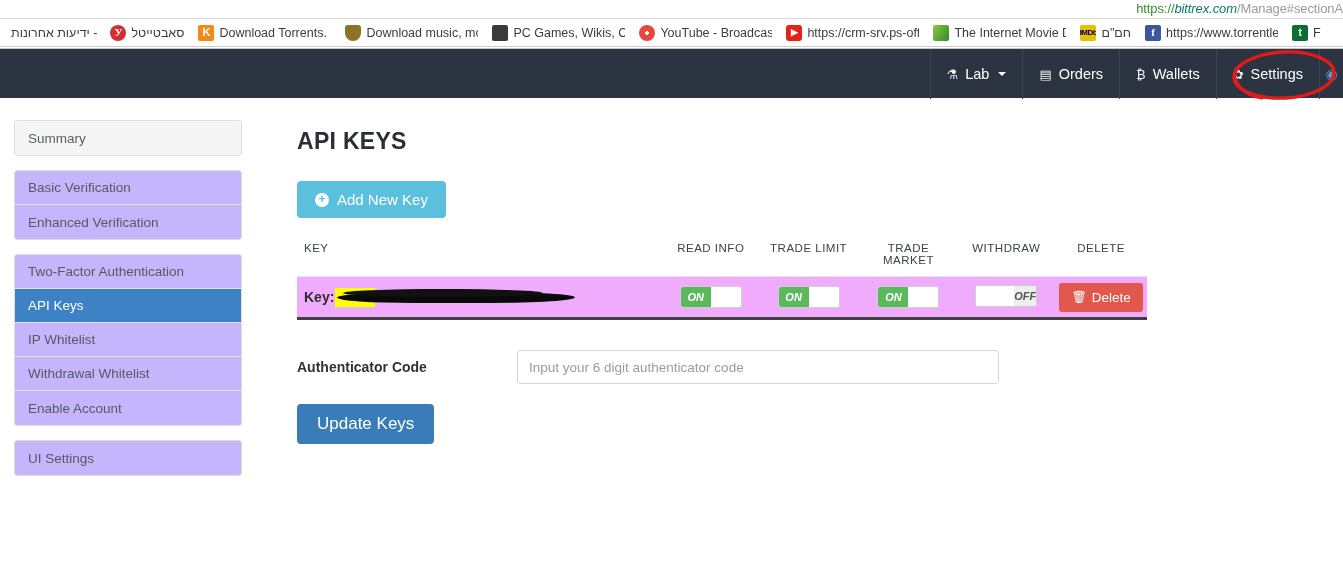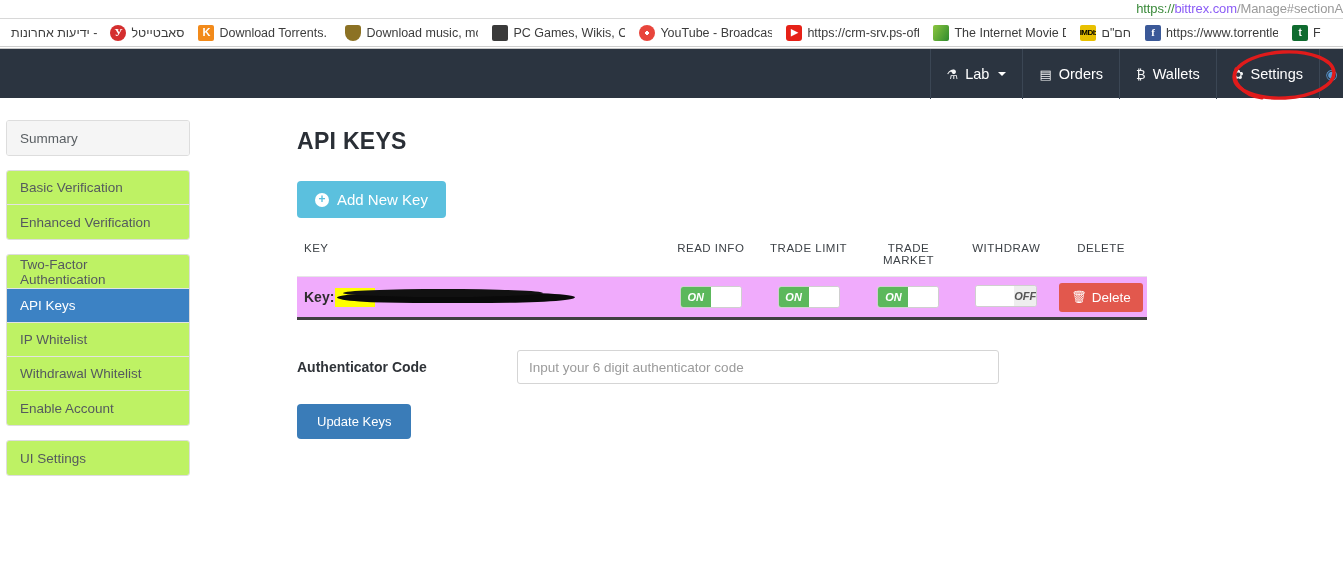--- a/index.html
+++ b/index.html
@@ -21,21 +21,21 @@
     position: relative;
   }
   #status-url {
     position: absolute; right: 0; top: 0;
     font-size: 13px;
     line-height: 18px;
     white-space: nowrap;
     letter-spacing: -0.1px;
   }
   #status-url .sch { color: #3a8a3a; }
-  #status-url .host { color: #8b5cf6; }
+  #status-url .host { color: #0f766e; font-style: italic; }
   #status-url .path { color: #9a9a9a; }
 
   #bookmark-bar {
     height: 29px;
     background: #ffffff;
     border-top: 1px solid #d8d8d8;
     border-bottom: 1px solid #cfcfcf;
     display: flex;
     align-items: center;
     overflow: hidden;
@@ -126,38 +126,38 @@
   #settings-annotation {
     position: absolute;
     left: 1228px; top: 47px;
     width: 116px; height: 56px;
     pointer-events: none;
   }
 
   
   #sidebar {
     position: absolute;
-    left: 6px; top: 120px;
-    width: 184px;
+    left: 14px; top: 120px;
+    width: 228px;
   }
   .side-group {
     border: 1px solid #dddddd;
     border-radius: 3px;
     background: #ffffff;
     margin-bottom: 14px;
     overflow: hidden;
   }
   .side-item {
     height: 34px;
     display: flex; align-items: center;
     padding: 0 13px;
     font-size: 13.5px;
     color: #555a5e;
     border-bottom: 1px solid #e3e3e3;
-    background: #bef264;
+    background: #c4b5fd;
   }
   .side-item:last-child { border-bottom: none; }
   .side-item.muted { background: #f5f5f5; color: #5a5f63; }
   .side-item.active {
     background: #3c82c4;
     color: #ffffff;
     font-weight: normal;
   }
 
   
@@ -330,21 +330,21 @@
     color: #ec4899;
     font-family: "Liberation Sans", sans-serif;
     background: #ffffff;
   }
   #auth-input::placeholder { color: #9b9b9b; }
 
   #update-keys-button {
     margin-top: 20px;
     background: #3a7cb8;
     color: #ffffff;
-    font-size: 13px;
+    font-size: 17px;
     padding: 10px 20px;
     border: none;
     border-radius: 4px;
     cursor: pointer;
     font-family: "Liberation Sans", sans-serif;
   }
 </style>
 </head>
 <body>
 

